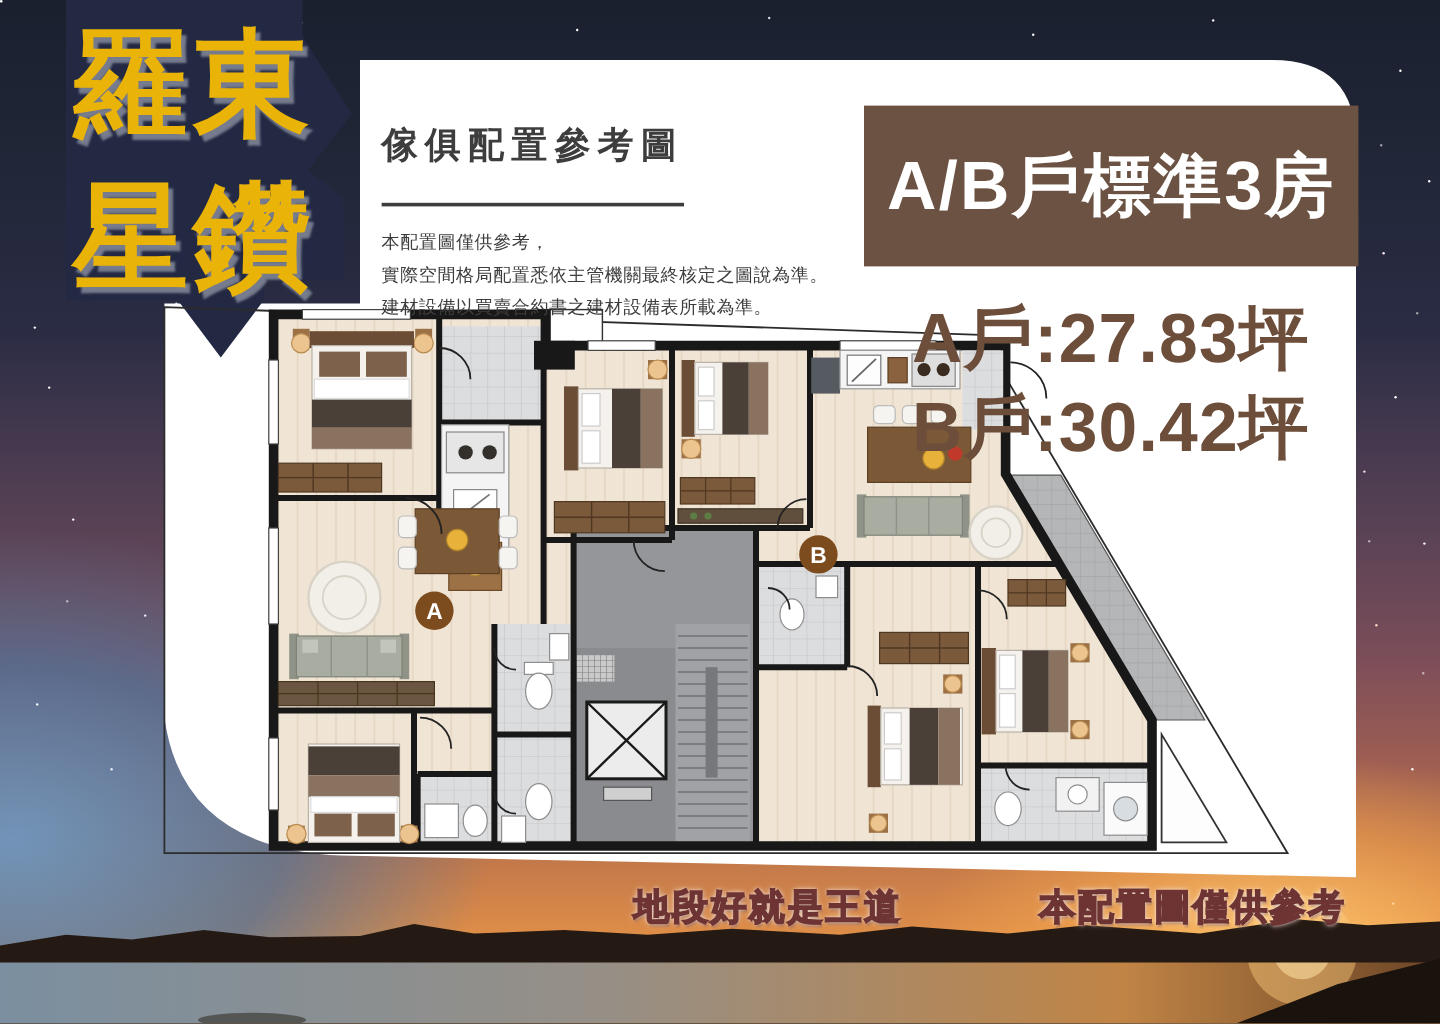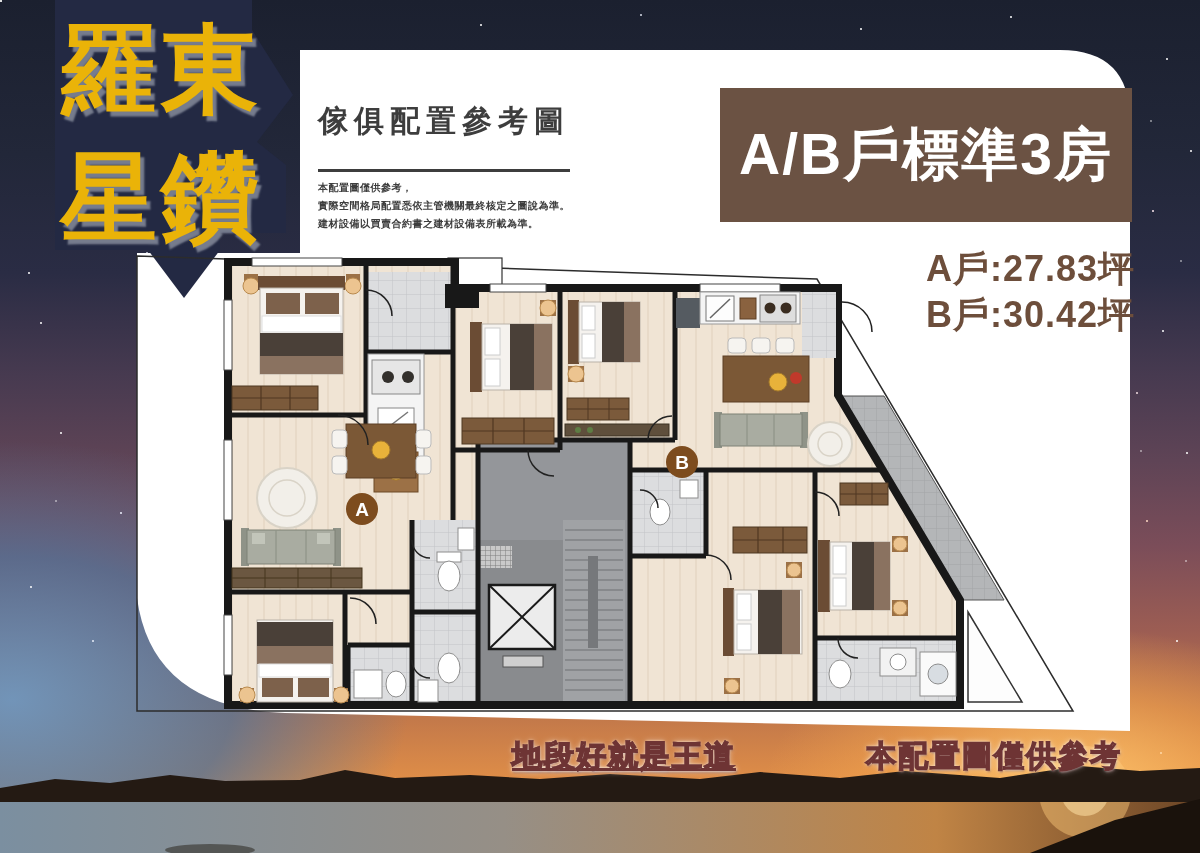--- a/index.html
+++ b/index.html
@@ -35,36 +35,36 @@
   
   .logo-line{position:absolute;left:60px;width:210px;color:#eab308;
      font-family:"Liberation Serif",serif;font-weight:700;font-size:97px;
      line-height:1;letter-spacing:4px;
      text-shadow:4px 5px 2px rgba(128,133,150,.9);}
   .logo-l1{top:22px;} .logo-l2{top:150px;}
   
   .hdr{position:absolute;left:318px;top:101px;color:#3d3d3d;}
   .hdr-title{display:inline-block;font-size:30px;font-weight:700;
      letter-spacing:6px;padding-bottom:27px;border-bottom:3px solid #3d3d3d;}
-  .hdr-note{margin-top:7px;font-size:10px;line-height:1.8;letter-spacing:.5px;
-     font-weight:700;}
+  .hdr-note{margin-top:17px;font-size:15px;line-height:1.8;letter-spacing:.5px;
+     font-weight:400;}
   
   .banner{position:absolute;left:720px;top:88px;width:412px;height:134px;
      background:#6b5243;color:#fff;display:flex;align-items:center;
      justify-content:center;font-size:57px;font-weight:700;letter-spacing:2px;}
   
-  .areas{position:absolute;left:760px;top:246px;width:375px;text-align:right;
-     color:#6d4e3b;font-weight:700;font-size:36px;line-height:1.28;
+  .areas{position:absolute;left:760px;top:246px;width:375px;text-align:left;
+     color:#6d4e3b;font-weight:700;font-size:58px;line-height:1.28;
      letter-spacing:1px;}
   
   .slogan{position:absolute;top:736px;font-size:30px;font-weight:700;
      letter-spacing:2px;color:#fff;-webkit-text-stroke:1.4px #6e3434;
      text-shadow:0 0 3px rgba(255,255,255,.95),0 0 6px rgba(255,255,255,.7),
        1px 2px 2px rgba(96,44,44,.5);}
-  .slogan-left{left:138px;} .slogan-center{left:512px;text-decoration:underline;} .slogan-right{left:866px;}
+  .slogan-left{left:138px;} .slogan-center{left:528px;} .slogan-right{left:866px;}
 </style>
 </head>
 <body>
 
 <div class="stage">
 
   <div class="bg"></div>
   <div class="bg-blue"></div>
   <div class="bg-glow"></div>
   <div class="stars"></div>

